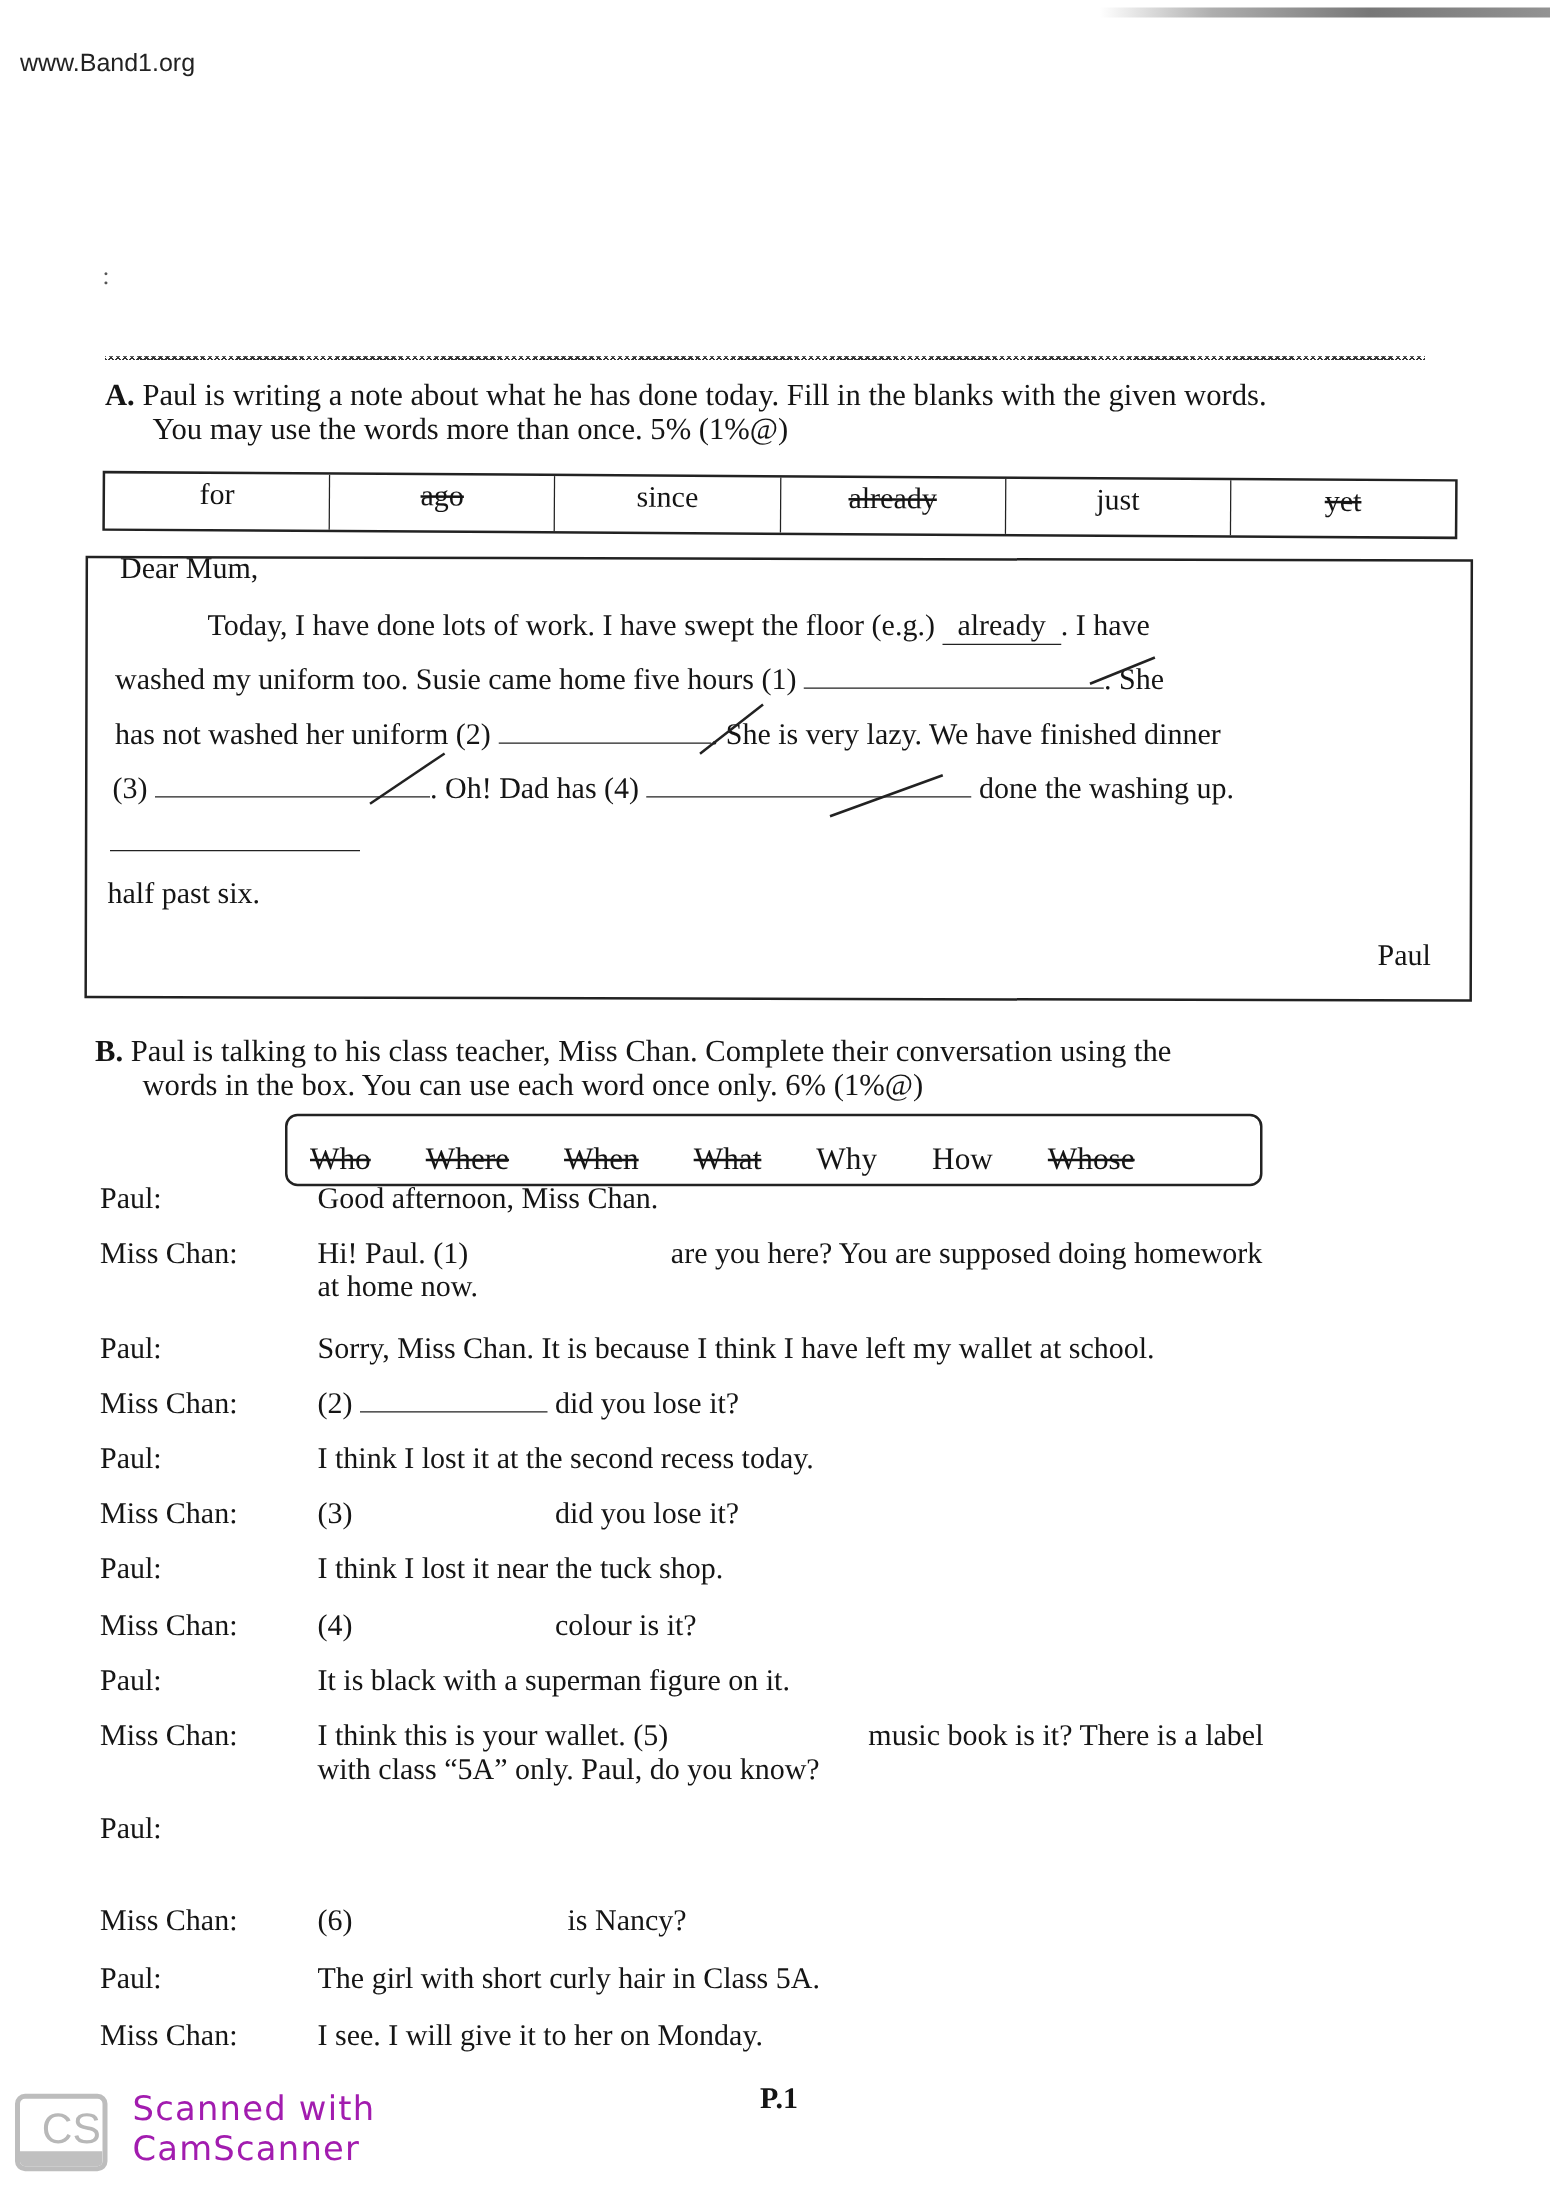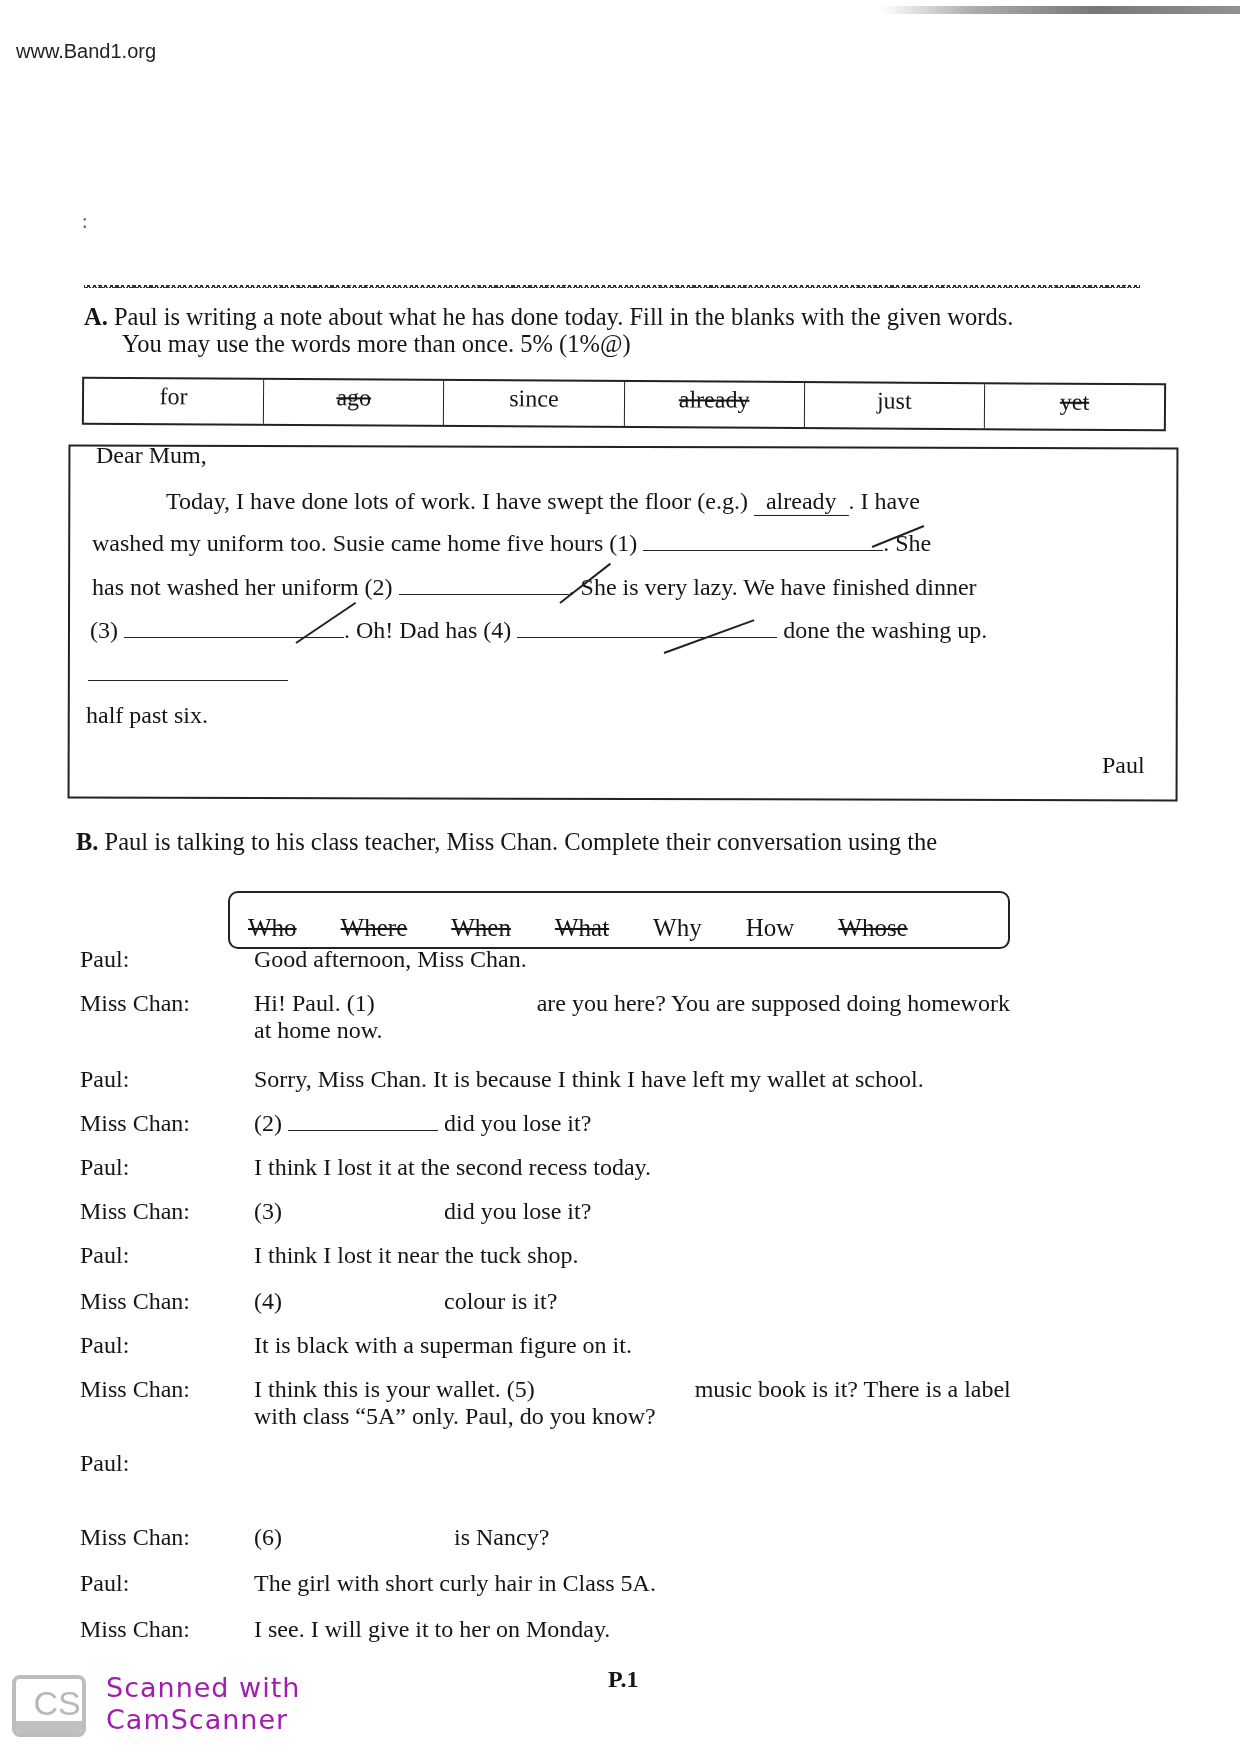--- a/index.html
+++ b/index.html
@@ -123,20 +123,21 @@
 <div class="letter-line" style="left:1102px; top:752px;">Paul</div>
 
 <div class="tick" style="left:872px; top:546px; width:56px; transform:rotate(-22deg);"></div>
 <div class="tick" style="left:560px; top:602px; width:64px; transform:rotate(-38deg);"></div>
 <div class="tick" style="left:296px; top:642px; width:72px; transform:rotate(-34deg);"></div>
 <div class="tick" style="left:664px; top:652px; width:96px; transform:rotate(-20deg);"></div>
 
 <div class="q-title" style="left:76px; top:828px; width:1110px;">
   <b>B.</b>
   <span>Paul is talking to his class teacher, Miss Chan. Complete their conversation using the</span>
+  <span class="indent">words in the box. You can use each word once only. 6% (1%@)</span>
 </div>
 
 <div class="word-box">
   <span class="wb-word struck">Who</span>
   <span class="wb-word struck">Where</span>
   <span class="wb-word struck">When</span>
   <span class="wb-word struck">What</span>
   <span class="wb-word">Why</span>
   <span class="wb-word">How</span>
   <span class="wb-word struck">Whose</span>

